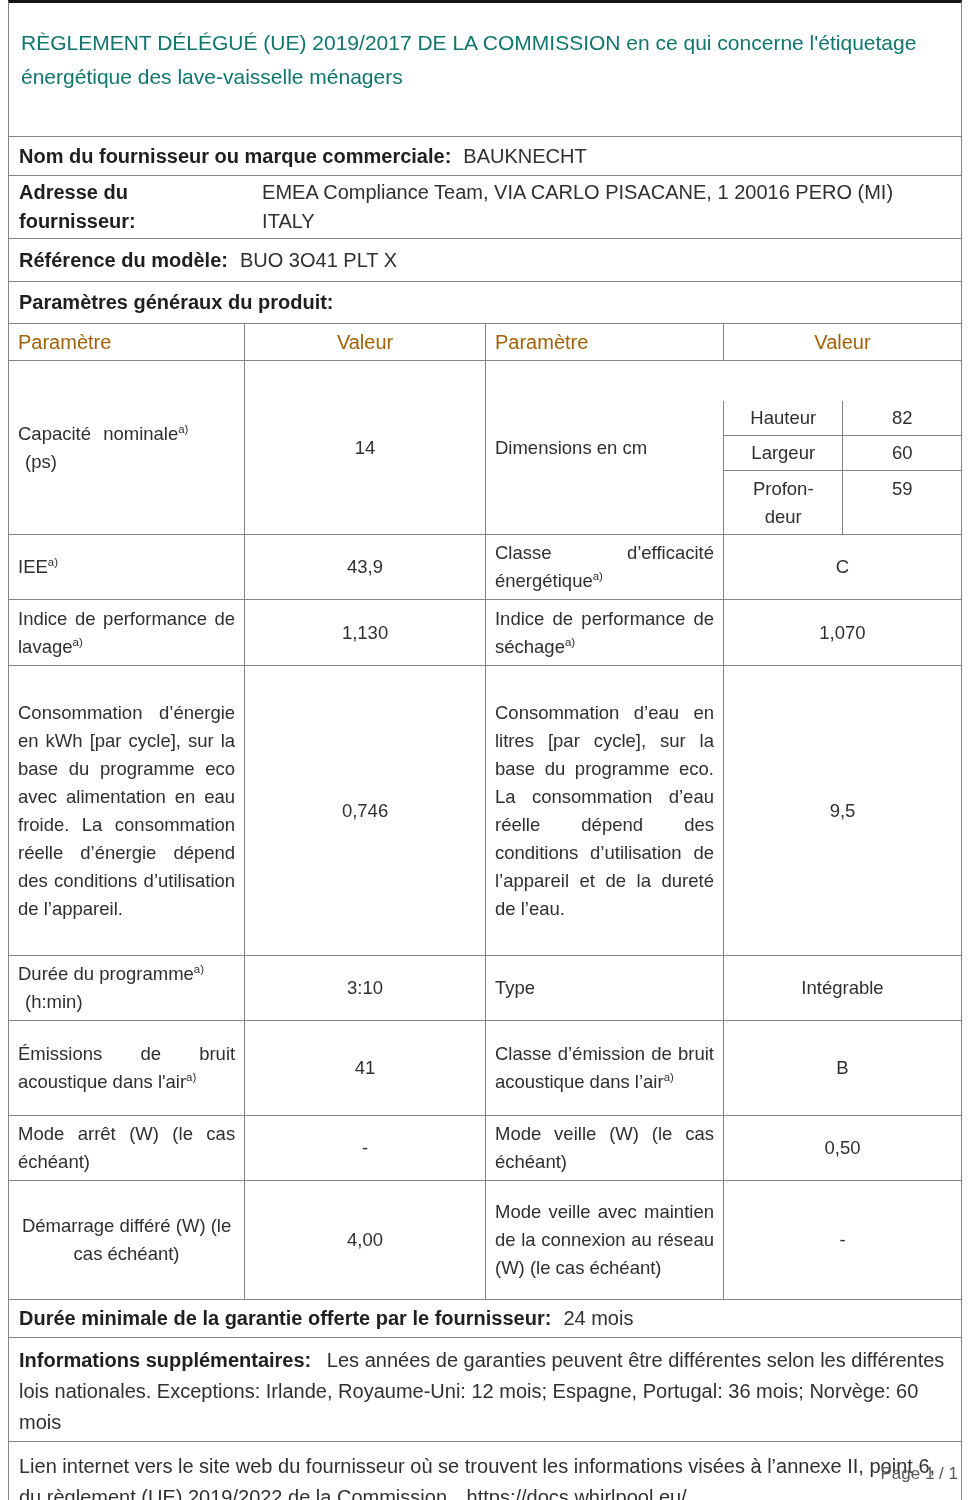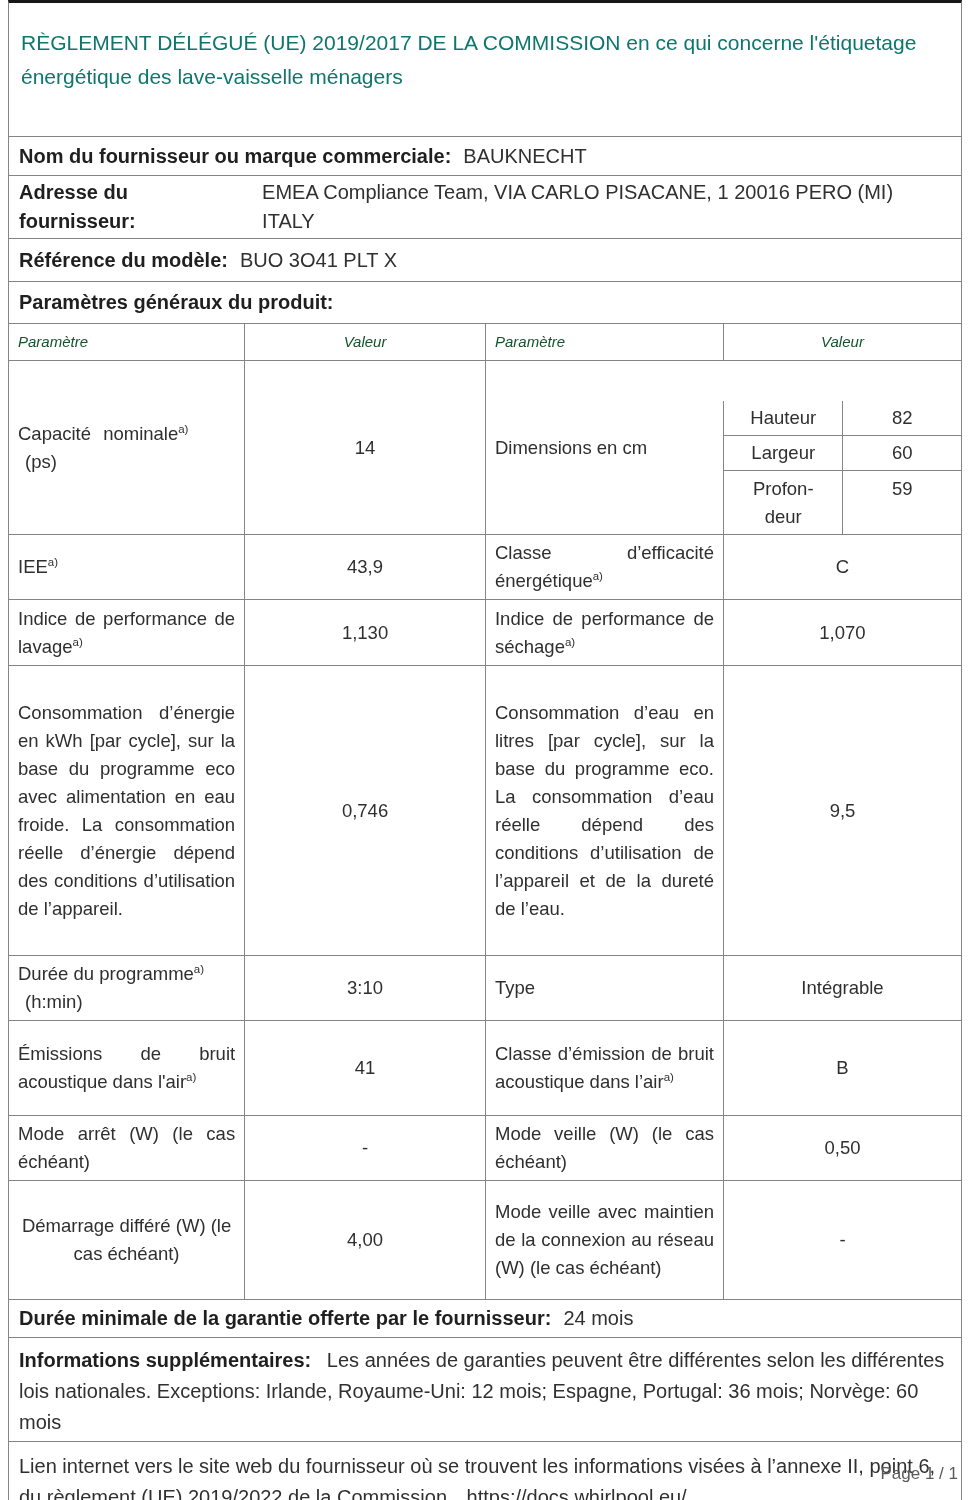--- a/index.html
+++ b/index.html
@@ -54,21 +54,21 @@
     border-top:1px solid var(--border);
   }
   .cell{
     padding:4px 9px;
     font-size:18.5px;line-height:28px;
     display:flex;align-items:center;
   }
   .cell + .cell{border-left:1px solid var(--border);}
   .cell .txt{width:100%;text-align:justify;}
   .cell.value{justify-content:center;text-align:center;}
-  .cell.head{font-size:15px;color:#14532d;font-style:italic;}
+  .cell.head{font-size:20px;color:#a16207;}
   .r-head{min-height:37px;}
   .r-capacity{min-height:125px;}
   .r-iee{min-height:65px;}
   .r-perf{min-height:66px;}
   .r-conso{min-height:290px;}
   .r-duree{min-height:59px;}
   .r-bruit{min-height:95px;}
   .r-arret{min-height:62px;}
   .r-demarrage{min-height:119px;}
   sup{font-size:0.62em;line-height:0;vertical-align:super;}

